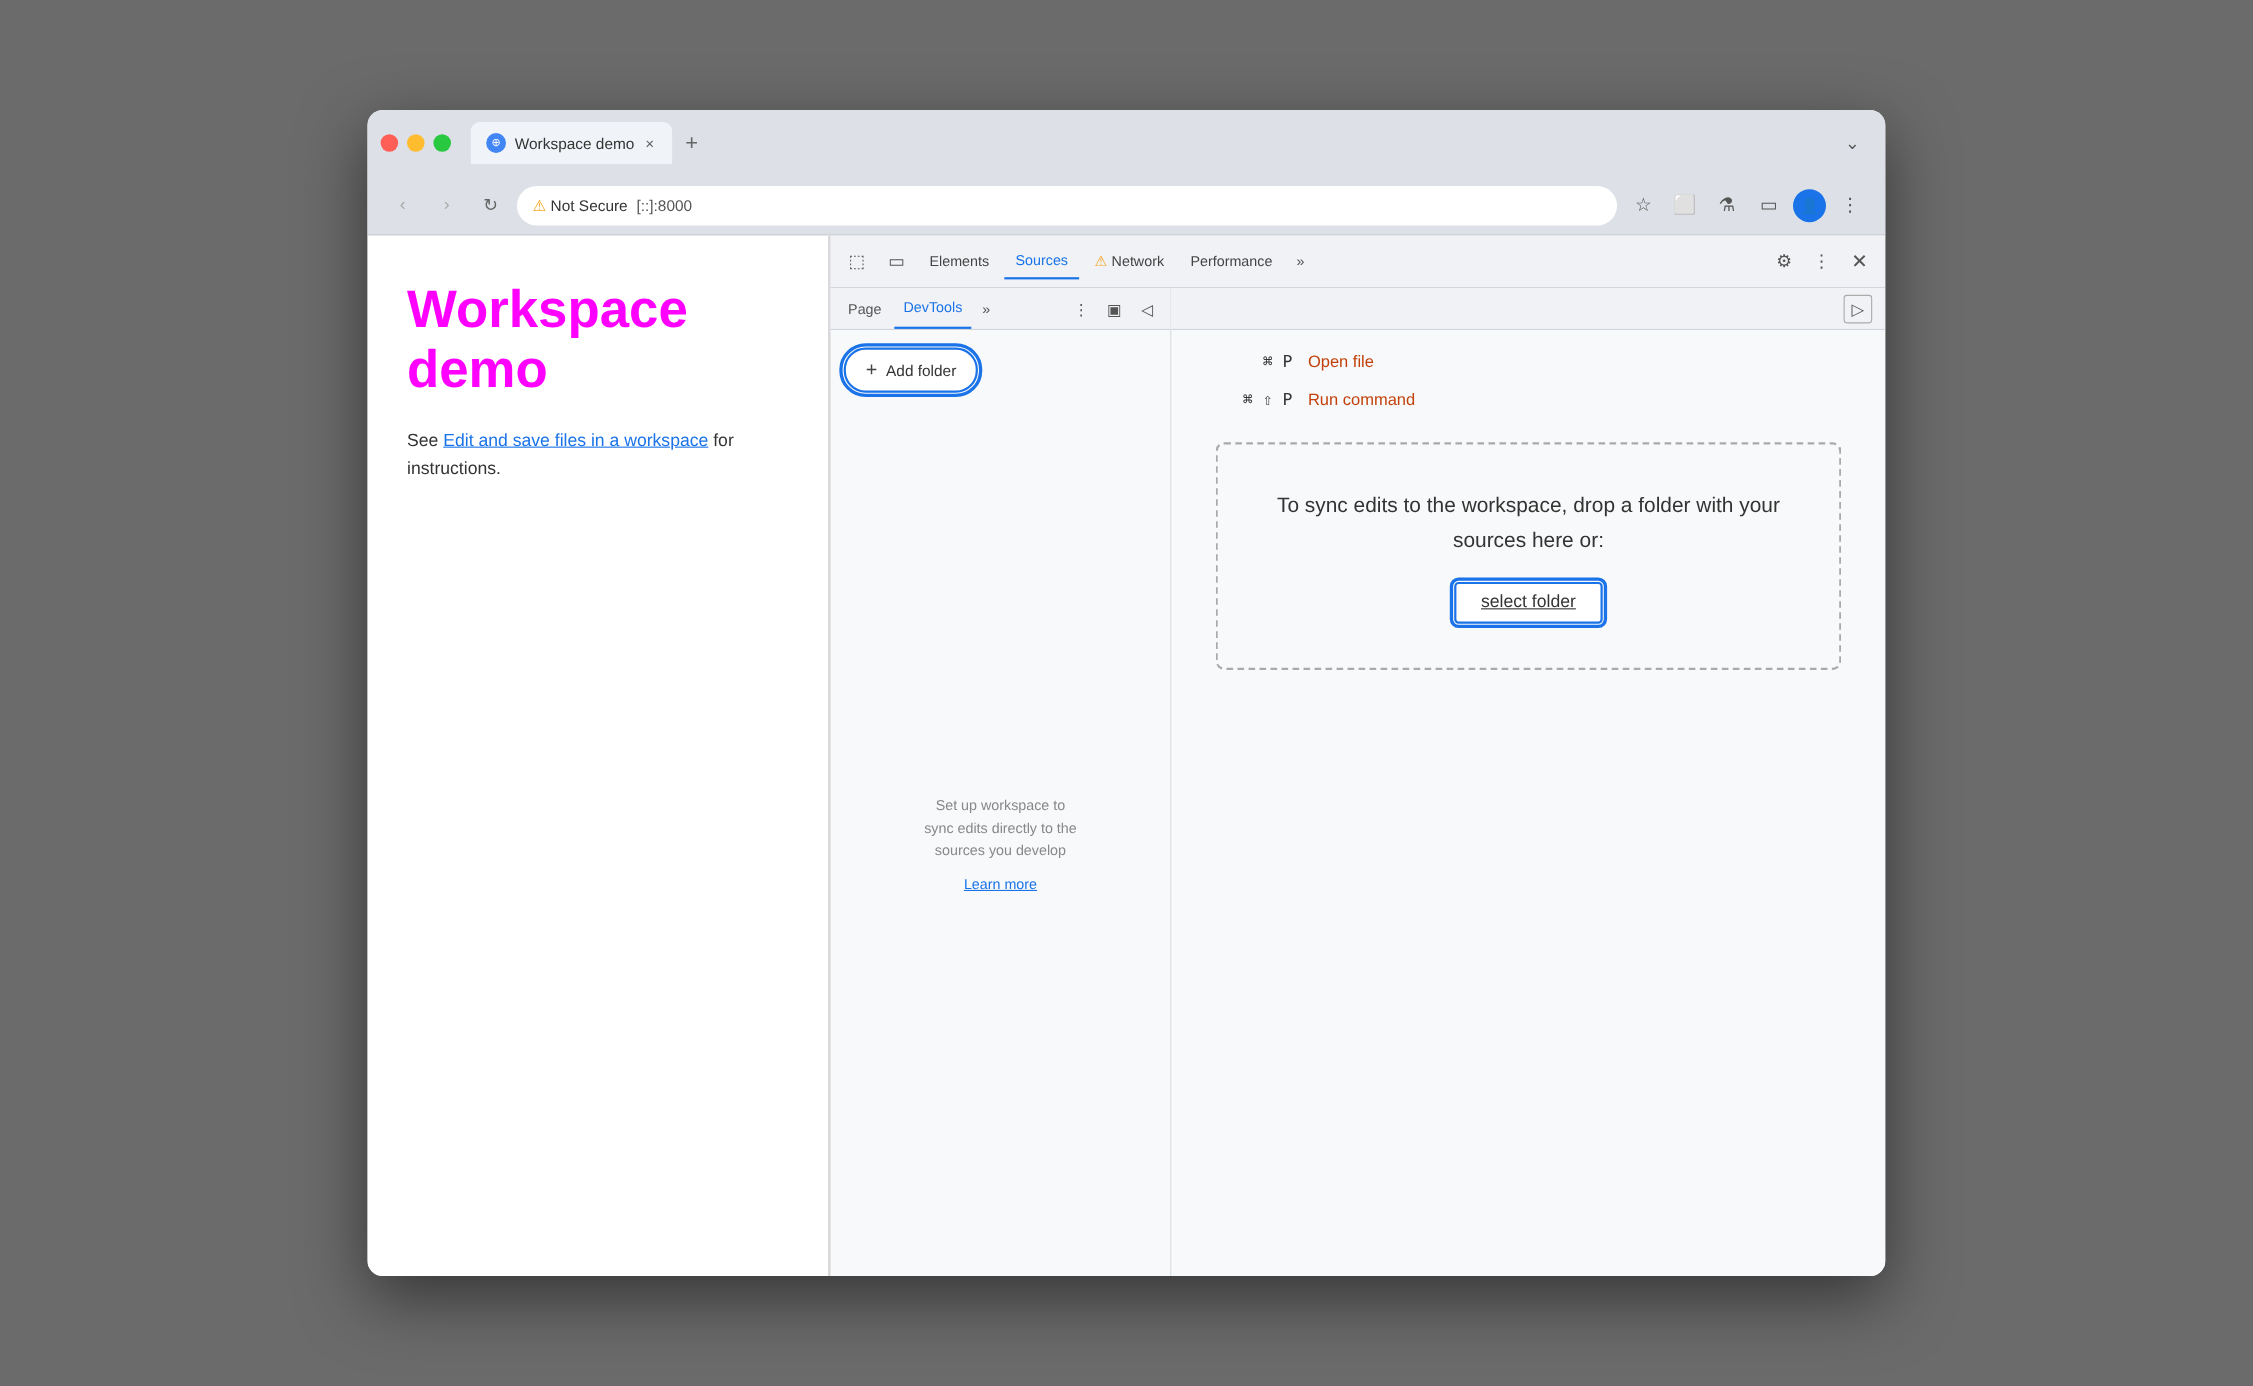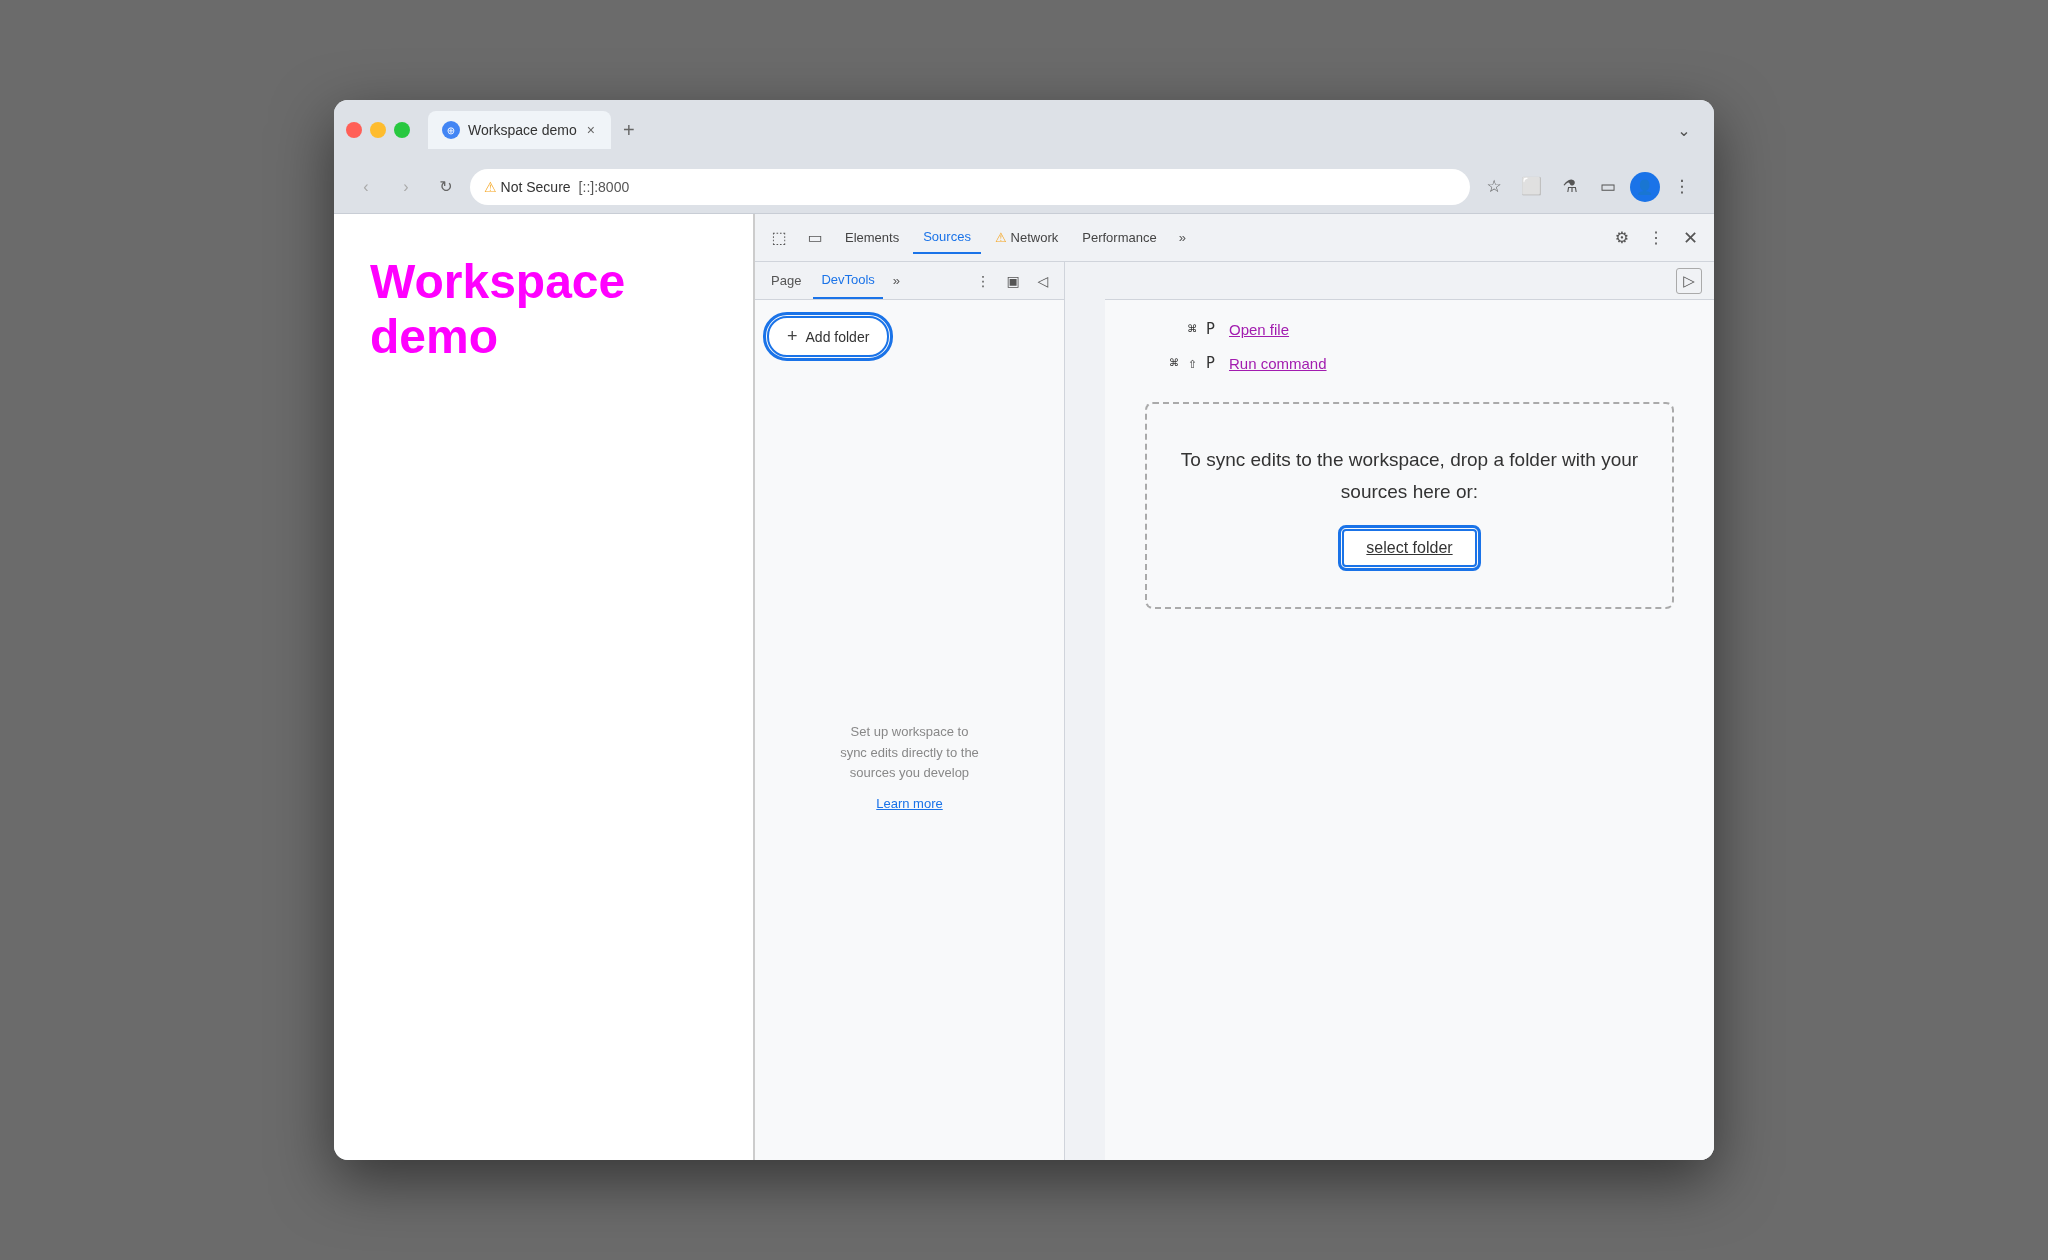--- a/index.html
+++ b/index.html
@@ -287,21 +287,20 @@
       color: #555;
       font-size: 18px;
       cursor: pointer;
       padding: 4px 8px;
     }
     
     .devtools-body {
       display: flex;
       flex: 1;
       overflow: hidden;
-      gap: 40px;
     }
     
     .dt-left-panel {
       width: 310px;
       background: #f8f9fa;
       border-right: 1px solid #d0d4db;
       display: flex;
       flex-direction: column;
       flex-shrink: 0;
     }
@@ -438,22 +437,21 @@
     }
     .kbd-keys {
       font-family: monospace;
       font-size: 15px;
       color: #333;
       min-width: 80px;
       text-align: right;
     }
     .kbd-label {
       font-size: 15px;
-      color: #a21caf;
-      text-decoration: underline;
+      color: #c2410c;
     }
     .drop-zone {
       border: 2px dashed #aaa;
       border-radius: 8px;
       padding: 40px 30px;
       margin: 0 10px;
       display: flex;
       flex-direction: column;
       align-items: center;
       justify-content: center;
@@ -520,20 +518,23 @@
       <div class="addr-icon-btn">▭</div>
       <div class="profile-icon">👤</div>
       <div class="addr-icon-btn">⋮</div>
     </div>
   </div>
 
   <div class="main-content">
 
     <div class="page-content">
       <div class="page-title">Workspace demo</div>
+      <p class="page-see">
+        <span>See </span><a class="page-link">Edit and save files in a workspace</a><span> for instructions.</span>
+      </p>
     </div>
 
     <div class="devtools">
 
       <div class="devtools-toolbar">
         <div class="dt-icon-btn">⬚</div>
         <div class="dt-icon-btn">▭</div>
         <div class="dt-tab">Elements</div>
         <div class="dt-tab active">Sources</div>
         <div class="dt-tab dt-tab-with-icon">

